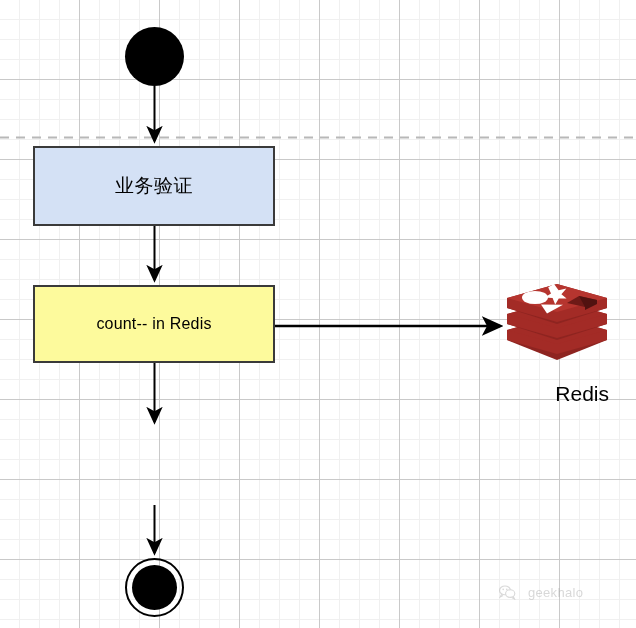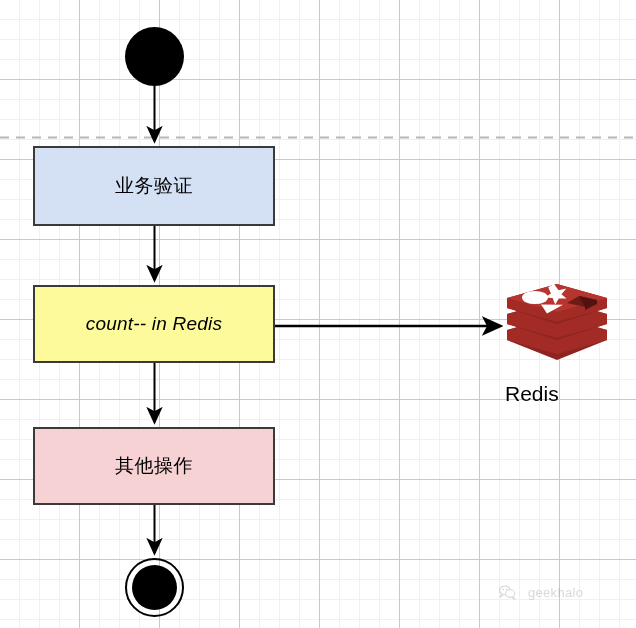--- a/index.html
+++ b/index.html
@@ -53,21 +53,21 @@
     letter-spacing: 0.5px;
   }
   #box-verify {
     left: 33px; top: 146px; width: 242px; height: 80px;
     background: #d4e1f5;
   }
   #box-count {
     left: 33px; top: 285px; width: 242px; height: 78px;
     background: #fdfa9c;
   }
-  #box-count .act-label { font-size: 19px; letter-spacing: 0.2px; font-style: italic; }
+  #box-count .act-label { font-size: 16px; letter-spacing: 0.2px; }
   #box-other {
     left: 33px; top: 427px; width: 242px; height: 78px;
     background: #f6d2d4;
   }
 
   
   #node-start {
     position: absolute;
     left: 125px; top: 27px;
     width: 59px; height: 59px;
@@ -104,21 +104,21 @@
   
   #redis-node {
     position: absolute;
     left: 505px; top: 274px;
     width: 104px; height: 88px;
   }
   #redis-caption {
     position: absolute;
     left: 505px; top: 382px;
     width: 104px;
-    text-align: left;
+    text-align: right;
     font-size: 21px;
     color: #000000;
   }
 
   
   #watermark {
     position: absolute;
     left: 498px; top: 584px;
     display: flex;
     align-items: center;
@@ -159,23 +159,20 @@
   <div id="node-start"></div>
 
   <div class="act-box" id="box-verify">
     <span class="act-label">业务验证</span>
   </div>
 
   <div class="act-box" id="box-count">
     <span class="act-label">count-- in Redis</span>
   </div>
 
-  <div class="act-box" id="box-other">
-    <span class="act-label">其他操作</span>
-  </div>
 
   <div id="node-end"></div>
 
 
   <div id="redis-node">
     <svg width="104" height="88" viewBox="0 0 104 88" xmlns="http://www.w3.org/2000/svg">
 
       <path d="M52,52 L102,66 L52,86 L2,66 Z" fill="#8e2420"></path>
       <path d="M2,56 L52,42 L102,56 L102,66 L52,80 L2,66 Z" fill="#a32b26"></path>
       <path d="M2,56 L52,42 L102,56 L52,70 Z" fill="#a32b26"></path>

